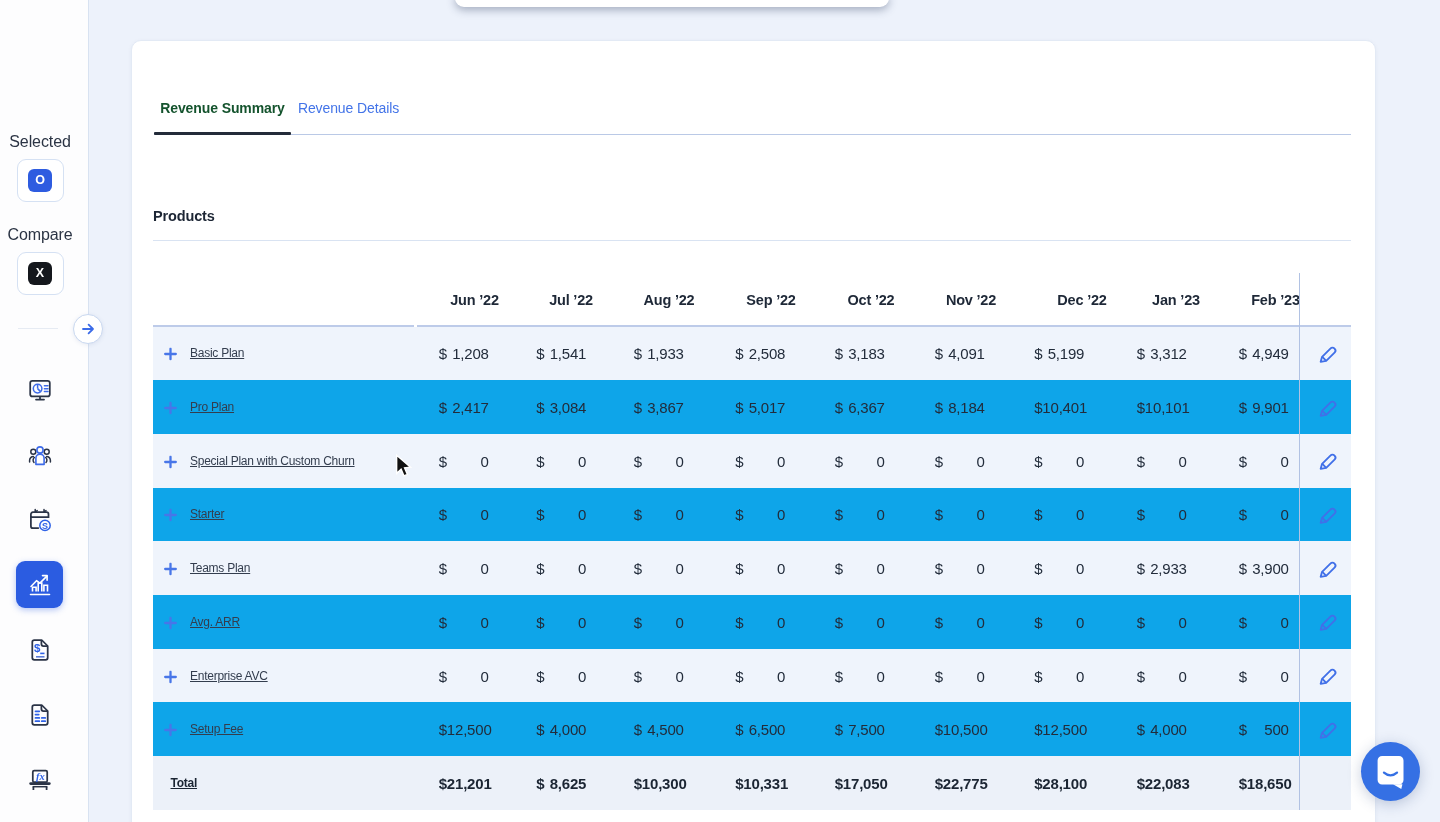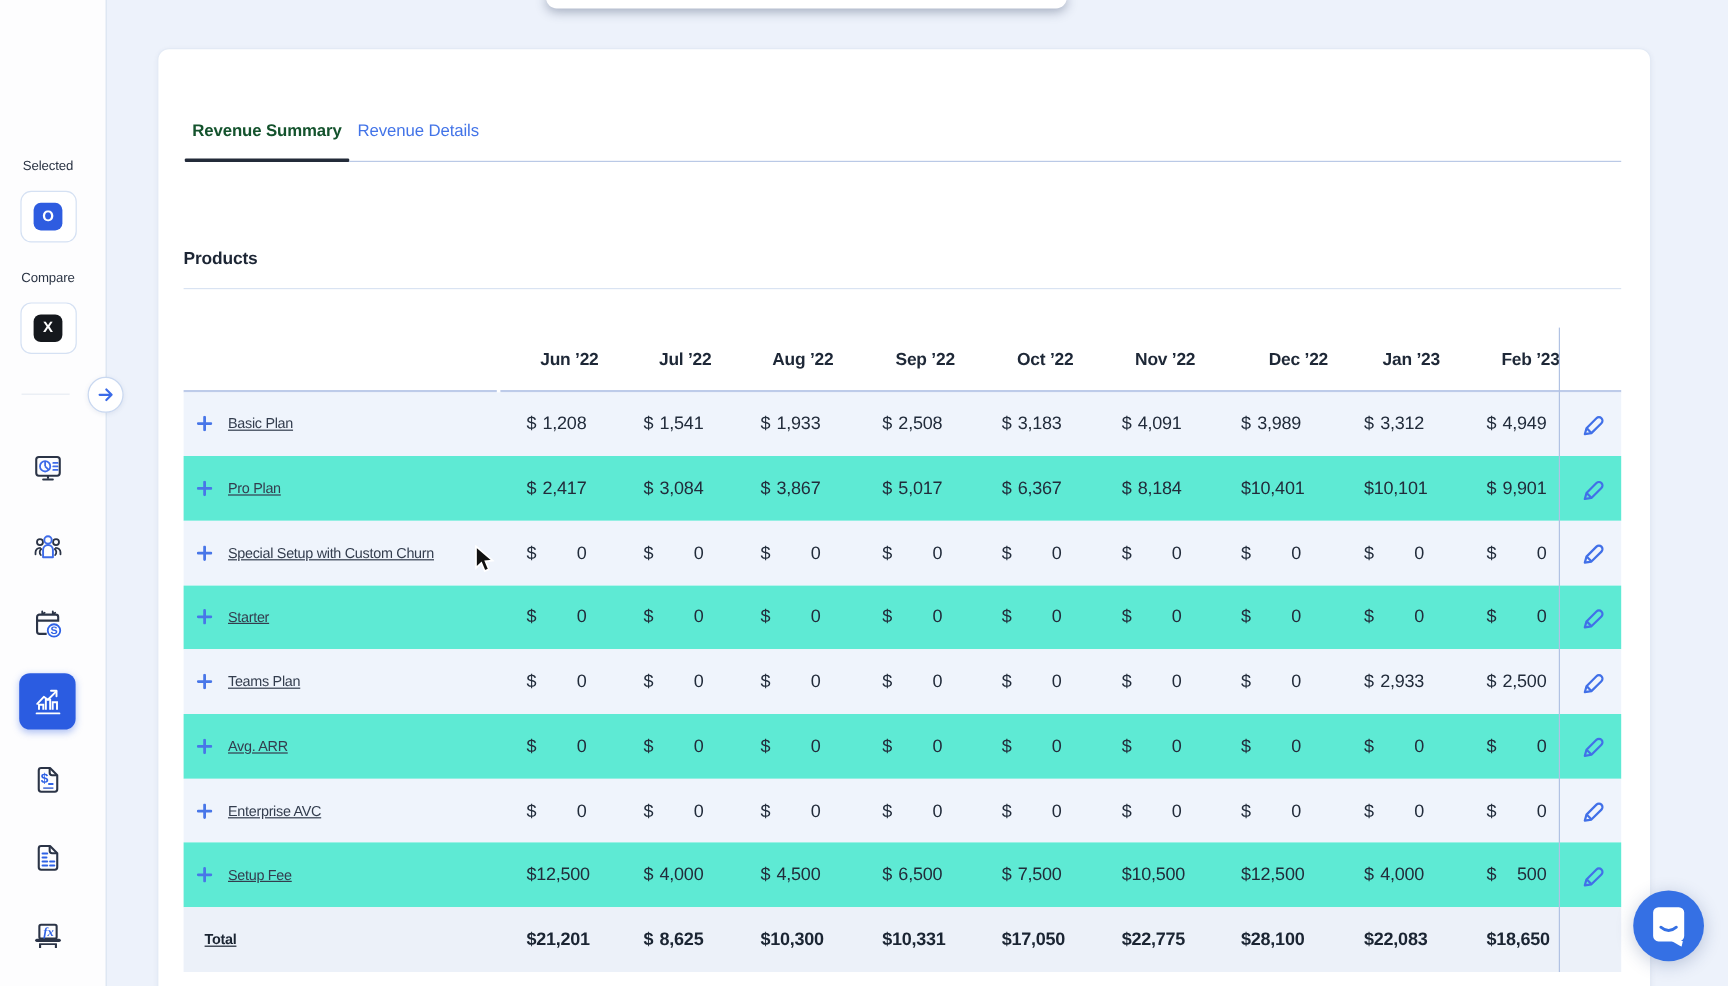--- a/index.html
+++ b/index.html
@@ -1,37 +1,37 @@
 <!DOCTYPE html>
 <html><head><meta charset="utf-8">
 <style>
 * { margin:0; padding:0; box-sizing:border-box; }
 html,body { width:1440px; height:822px; overflow:hidden; font-family:"Liberation Sans", sans-serif; background:#edf2fb; }
 #page { position:relative; width:1440px; height:822px; }
 .topnotch { position:absolute; left:455px; top:-6px; width:434px; height:13px; background:#fff; border-radius:0 0 9px 9px; box-shadow:0 3px 9px rgba(45,60,95,.38); }
 aside { position:absolute; left:0; top:0; width:89px; height:822px; background:#fdfdfe; border-right:1.5px solid #d8e2f1; }
 .logo { position:absolute; left:0; top:0; width:88px; height:100px; text-align:center; }
 .logoword { font-size:17.5px; font-weight:700; color:#1b2130; letter-spacing:.2px; margin-top:1px; }
-.slabel { position:absolute; width:80px; text-align:center; font-size:11px; color:#2b3444; font-weight:500; letter-spacing:-.1px; }
+.slabel { position:absolute; width:80px; text-align:center; font-size:16px; color:#2b3444; font-weight:500; letter-spacing:-.1px; }
 .selbox { position:absolute; left:16.5px; width:47px; height:43px; background:#fff; border:1px solid #d5e1f3; border-radius:9px; display:flex; align-items:center; justify-content:center; }
 .selin { width:23.5px; height:23px; border-radius:6px; display:flex; align-items:center; justify-content:center; color:#fff; font-size:12.5px; font-weight:700; }
 .sdiv { position:absolute; left:18px; top:328px; width:40px; height:1px; background:#e6ebf3; }
 .expbtn { position:absolute; left:73px; top:313.5px; width:30px; height:30px; border-radius:50%; background:#fff; border:1px solid #c9d8f0; box-shadow:0 1px 4px rgba(50,80,140,.10); display:flex; align-items:center; justify-content:center; }
 .ico { position:absolute; left:26px; width:28px; height:28px; }
 .tile { position:absolute; left:16px; top:561px; width:47px; height:47px; background:#2b5ce1; border-radius:9px; display:flex; align-items:center; justify-content:center; box-shadow:0 2px 6px rgba(43,92,225,.35); }
 .card { position:absolute; left:130.5px; top:40px; width:1245px; height:800px; background:#fff; border:1px solid #e3eaf5; border-radius:10px; box-shadow:0 1px 4px rgba(30,50,90,.05); }
 .tab1 { position:absolute; left:154px; top:99.5px; width:137px; text-align:center; font-size:14px; font-weight:700; color:#14532d; letter-spacing:-.1px; }
 .tab2 { position:absolute; left:291px; top:99.5px; width:115px; text-align:center; font-size:14px; font-weight:500; color:#4374e8; letter-spacing:-.1px; }
 .tabu { position:absolute; left:154px; top:131.5px; width:137px; height:3px; background:#232b39; border-radius:1px; }
 .tabdiv { position:absolute; left:154px; top:133.7px; width:1197px; height:1px; background:#bac9e6; }
 .products { position:absolute; left:153px; top:208px; font-size:14.5px; font-weight:700; color:#1c2534; letter-spacing:-.15px; }
 .prodline { position:absolute; left:153px; top:240px; width:1197.5px; height:1px; background:#d9e3f2; }
 .mh { position:absolute; top:292px; transform:translateX(-50%); font-size:14.5px; font-weight:700; color:#1e2837; white-space:nowrap; letter-spacing:-.2px; }
 .hl { position:absolute; height:1.5px; background:#bdcbe9; }
-.row { position:absolute; left:153px; width:1197.5px; height:53.7px; background:#5eead4; }
+.row { position:absolute; left:153px; width:1197.5px; height:53.7px; background:#0ea5e9; }
 .row.band { background:#eff4fc; }
 .row.total { background:#ecf1f9; }
 .plus { position:absolute; left:10.5px; top:50%; transform:translateY(-50%); height:13px; }
 .lab { position:absolute; left:37px; top:50%; transform:translateY(-50%); font-size:12px; color:#333d4e; white-space:nowrap; letter-spacing:-.25px;text-decoration:underline; }
 .tlab { left:17.5px; font-weight:700; color:#1b2533; }
 .val { position:absolute; top:50%; transform:translateY(-50%); min-width:50px; display:flex; justify-content:space-between; font-size:15px; color:#222c3b; margin-left:-153px; letter-spacing:-.2px; }
 .val i { font-style:normal; }
 .val b { font-weight:400; }
 .total .val b, .total .val i { font-weight:700; color:#1b2533; }
 .pen { position:absolute; left:1163.5px; top:calc(50% + 1.5px); transform:translateY(-50%); height:21px; }
@@ -84,21 +84,21 @@
       <span class="val" style="left:834.7px">
         <i>$</i>
         <b>3,183</b>
       </span>
       <span class="val" style="left:934.7px">
         <i>$</i>
         <b>4,091</b>
       </span>
       <span class="val" style="left:1034.2px">
         <i>$</i>
-        <b>3,989</b>
+        <b>5,199</b>
       </span>
       <span class="val" style="left:1136.7px">
         <i>$</i>
         <b>3,312</b>
       </span>
       <span class="val" style="left:1238.7px">
         <i>$</i>
         <b>4,949</b>
       </span>
       <span class="pen"><svg width="21" height="21" viewBox="0 0 24 24" fill="none" stroke="#4170e8" stroke-width="2.1" stroke-linecap="round" stroke-linejoin="round">
@@ -149,21 +149,21 @@
       </span>
       <span class="pen"><svg width="21" height="21" viewBox="0 0 24 24" fill="none" stroke="#4170e8" stroke-width="2.1" stroke-linecap="round" stroke-linejoin="round">
           <path d="M4.2 19.8 L5.8 14.1 L15.3 4.6 a3.35 3.35 0 0 1 4.74 4.74 L10.5 18.8 L4.2 19.8 Z"></path>
           <path d="M6.4 14.5 L10 18.1"></path>
         </svg></span>
     </div>
 <div class="row band" style="top:433.9px">
       <span class="plus"><svg width="13" height="13" viewBox="0 0 13 13" stroke="#4876e8" stroke-width="2.3" stroke-linecap="round">
           <path d="M6.5 1.2 V11.8 M1.2 6.5 H11.8"></path>
         </svg></span>
-      <span class="lab">Special Setup with Custom Churn</span>
+      <span class="lab">Special Plan with Custom Churn</span>
       <span class="val" style="left:438.7px">
         <i>$</i>
         <b>0</b>
       </span>
       <span class="val" style="left:536.2px">
         <i>$</i>
         <b>0</b>
       </span>
       <span class="val" style="left:633.7px">
         <i>$</i>
@@ -276,21 +276,21 @@
       <span class="val" style="left:1034.2px">
         <i>$</i>
         <b>0</b>
       </span>
       <span class="val" style="left:1136.7px">
         <i>$</i>
         <b>2,933</b>
       </span>
       <span class="val" style="left:1238.7px">
         <i>$</i>
-        <b>2,500</b>
+        <b>3,900</b>
       </span>
       <span class="pen"><svg width="21" height="21" viewBox="0 0 24 24" fill="none" stroke="#4170e8" stroke-width="2.1" stroke-linecap="round" stroke-linejoin="round">
           <path d="M4.2 19.8 L5.8 14.1 L15.3 4.6 a3.35 3.35 0 0 1 4.74 4.74 L10.5 18.8 L4.2 19.8 Z"></path>
           <path d="M6.4 14.5 L10 18.1"></path>
         </svg></span>
     </div>
 <div class="row" style="top:595.0px">
       <span class="plus"><svg width="13" height="13" viewBox="0 0 13 13" stroke="#4876e8" stroke-width="2.3" stroke-linecap="round">
           <path d="M6.5 1.2 V11.8 M1.2 6.5 H11.8"></path>
         </svg></span>

